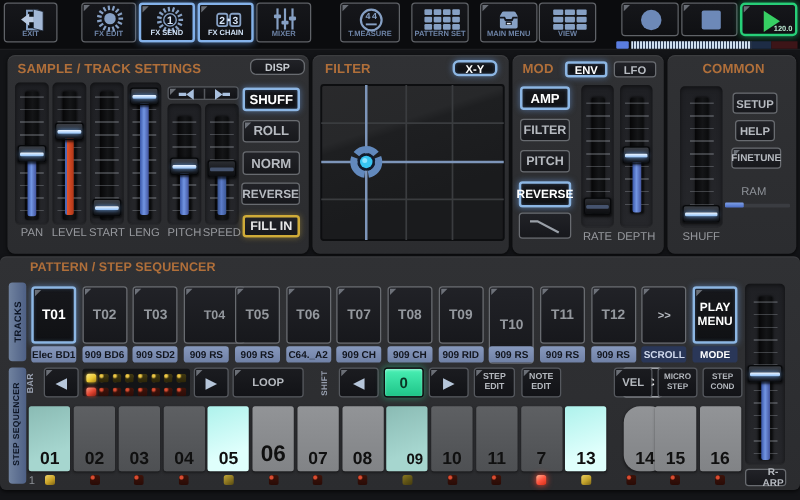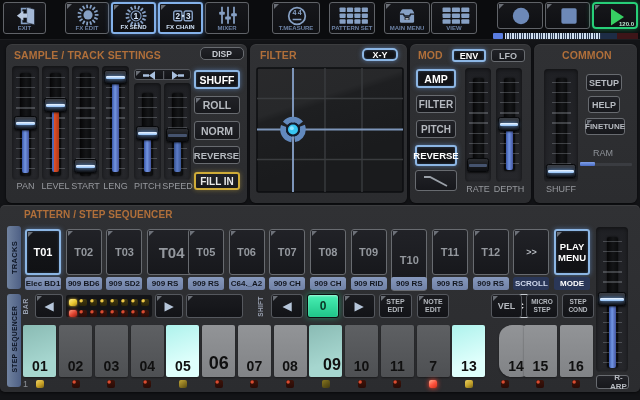--- a/index.html
+++ b/index.html
@@ -298,21 +298,21 @@
 <div class="" style="left:580px;top:161.5px;width:15px;height:4.5px;background:linear-gradient(#7fa0e8,#4a6cc4);border-radius:1px;"></div>
 <div class="panel" style="left:0px;top:205px;width:640px;height:187px;border-radius:5px;"></div>
 <span class="ptitle" style="left:24px;top:209px;font-size:10px;">PATTERN / STEP SEQUENCER</span>
 <div class="vtab" style="left:7px;top:226px;width:14px;height:63px;"></div>
 <span class="vtext" style="left:-10px;top:253px;width:48px;font-size:7.5px;text-align:center;">TRACKS</span>
 <div class="vtab" style="left:7px;top:294px;width:14px;height:93px;"></div>
 <span class="vtext" style="left:-19px;top:336px;width:66px;font-size:6.8px;text-align:center;">STEP SEQUENCER</span>
 <div class="btn on" style="left:25.0px;top:229px;width:36px;height:46px;font-size:11px;"><i class="fold"></i>T01</div>
 <div class="btn" style="left:65.7px;top:229px;width:36px;height:46px;font-size:11px;color:#94989e;"><i class="fold"></i>T02</div>
 <div class="btn" style="left:106.4px;top:229px;width:36px;height:46px;font-size:11px;color:#94989e;"><i class="fold"></i>T03</div>
-<div class="btn" style="left:147.1px;top:229px;width:49px;height:46px;font-size:15px;color:#94989e;"><i class="fold"></i>T04</div>
+<div class="btn" style="left:147.1px;top:229px;width:49px;height:46px;font-size:10px;color:#94989e;"><i class="fold"></i>T04</div>
 <div class="btn" style="left:187.8px;top:229px;width:36px;height:46px;font-size:11px;color:#94989e;"><i class="fold"></i>T05</div>
 <div class="btn" style="left:228.5px;top:229px;width:36px;height:46px;font-size:11px;color:#94989e;"><i class="fold"></i>T06</div>
 <div class="btn" style="left:269.2px;top:229px;width:36px;height:46px;font-size:11px;color:#94989e;"><i class="fold"></i>T07</div>
 <div class="btn" style="left:309.9px;top:229px;width:36px;height:46px;font-size:11px;color:#94989e;"><i class="fold"></i>T08</div>
 <div class="btn" style="left:350.6px;top:229px;width:36px;height:46px;font-size:11px;color:#94989e;"><i class="fold"></i>T09</div>
 <div class="btn" style="left:391.3px;top:229px;width:36px;height:62px;font-size:11px;color:#94989e;"><i class="fold"></i>T10</div>
 <div class="btn" style="left:432.0px;top:229px;width:36px;height:46px;font-size:11px;color:#94989e;"><i class="fold"></i>T11</div>
 <div class="btn" style="left:472.7px;top:229px;width:36px;height:46px;font-size:11px;color:#94989e;"><i class="fold"></i>T12</div>
 <div class="" style="left:25.0px;top:277px;width:36px;height:13px;background:linear-gradient(#8799bd,#7081a6);border-radius:2.5px;color:#12161f;font-size:8px;font-weight:bold;display:flex;align-items:center;justify-content:center;white-space:nowrap;">Elec BD1</div>
 <div class="" style="left:65.7px;top:277px;width:36px;height:13px;background:linear-gradient(#8799bd,#7081a6);border-radius:2.5px;color:#12161f;font-size:8px;font-weight:bold;display:flex;align-items:center;justify-content:center;white-space:nowrap;">909 BD6</div>
@@ -358,20 +358,21 @@
 <div class="led" style="left:130.8px;top:298.5px;width:7.5px;height:7.5px;background:radial-gradient(circle 2.2px at 27% 25%,#eec847 0 1.1px,rgba(0,0,0,0) 2.2px),linear-gradient(#413911,#2c2509);"></div>
 <div class="led" style="left:130.8px;top:309.5px;width:7.5px;height:7.5px;background:radial-gradient(circle 2.2px at 27% 25%,#da4c31 0 1.1px,rgba(0,0,0,0) 2.2px),linear-gradient(#41140b,#2c0c07);"></div>
 <div class="led" style="left:141.1px;top:298.5px;width:7.5px;height:7.5px;background:radial-gradient(circle 2.2px at 27% 25%,#eec847 0 1.1px,rgba(0,0,0,0) 2.2px),linear-gradient(#413911,#2c2509);"></div>
 <div class="led" style="left:141.1px;top:309.5px;width:7.5px;height:7.5px;background:radial-gradient(circle 2.2px at 27% 25%,#da4c31 0 1.1px,rgba(0,0,0,0) 2.2px),linear-gradient(#41140b,#2c0c07);"></div>
 <div class="tbtn" style="left:155px;top:294px;width:28px;height:24px;">
     <i class="fold"></i>
     <span style="left:0;top:0;width:100%;height:100%;display:flex;align-items:center;justify-content:center;color:#b6c6da;font-size:12px;">▶</span>
   </div>
 <div class="tbtn" style="left:186px;top:294px;width:57px;height:24px;">
     <i class="fold"></i>
+    <span style="left:0;top:0;width:100%;height:100%;display:flex;align-items:center;justify-content:center;color:#b4b8be;font-size:9px;font-weight:bold;">LOOP</span>
   </div>
 <span class="vtext" style="left:240px;top:303px;width:40px;font-size:6.5px;color:#9aa2b2;text-align:center;">SHIFT</span>
 <div class="tbtn" style="left:271px;top:294px;width:32px;height:24px;">
     <i class="fold"></i>
     <span style="left:0;top:0;width:100%;height:100%;display:flex;align-items:center;justify-content:center;color:#b6c6da;font-size:12px;">◀</span>
   </div>
 <div class="" style="left:307px;top:294px;width:32px;height:24px;background:linear-gradient(#49f0b4,#1fc488);border:1px solid #0c0e10;border-radius:3px;box-shadow:0 0 6px rgba(40,220,150,.5),inset 0 1px 2px rgba(255,255,255,.5);color:#0a3524;font-size:12px;font-weight:bold;display:flex;align-items:center;justify-content:center;">0</div>
 <div class="tbtn" style="left:343px;top:294px;width:32px;height:24px;">
     <i class="fold"></i>
     <span style="left:0;top:0;width:100%;height:100%;display:flex;align-items:center;justify-content:center;color:#b6c6da;font-size:12px;">▶</span>
@@ -400,21 +401,21 @@
 <div class="" style="left:202.2px;top:325px;width:33px;height:52px;background:linear-gradient(#929497,#818386);border-radius:2px;box-shadow:0 1px 2px rgba(0,0,0,.4);">
     <span style="left:0;bottom:3.5px;width:100%;text-align:center;font-size:18px;font-weight:bold;color:#101010;">06</span>
   </div>
 <div class="" style="left:237.9px;top:325px;width:33px;height:52px;background:linear-gradient(#929497,#818386);border-radius:2px;box-shadow:0 1px 2px rgba(0,0,0,.4);">
     <span style="left:0;bottom:3.5px;width:100%;text-align:center;font-size:14px;font-weight:bold;color:#101010;">07</span>
   </div>
 <div class="" style="left:273.6px;top:325px;width:33px;height:52px;background:linear-gradient(#929497,#818386);border-radius:2px;box-shadow:0 1px 2px rgba(0,0,0,.4);">
     <span style="left:0;bottom:3.5px;width:100%;text-align:center;font-size:14px;font-weight:bold;color:#101010;">08</span>
   </div>
 <div class="" style="left:309.4px;top:325px;width:33px;height:52px;background:linear-gradient(160deg,#8abbb4,#a6d6cf 70%);border-radius:2px;box-shadow:0 1px 2px rgba(0,0,0,.4);">
-    <span style="left:0;bottom:3.5px;width:100%;text-align:center;font-size:16px;font-weight:bold;color:#101010;padding-left:12px;">09</span>
+    <span style="left:0;bottom:3.5px;width:100%;text-align:center;font-size:12px;font-weight:bold;color:#101010;padding-left:12px;">09</span>
   </div>
 <div class="" style="left:345.1px;top:325px;width:33px;height:52px;background:linear-gradient(#5e6063,#4e5053);border-radius:2px;box-shadow:0 1px 2px rgba(0,0,0,.4);">
     <span style="left:0;bottom:3.5px;width:100%;text-align:center;font-size:14px;font-weight:bold;color:#101010;">10</span>
   </div>
 <div class="" style="left:380.9px;top:325px;width:33px;height:52px;background:linear-gradient(#5e6063,#4e5053);border-radius:2px;box-shadow:0 1px 2px rgba(0,0,0,.4);">
     <span style="left:0;bottom:3.5px;width:100%;text-align:center;font-size:14px;font-weight:bold;color:#101010;">11</span>
   </div>
 <div class="" style="left:416.6px;top:325px;width:33px;height:52px;background:linear-gradient(#5e6063,#4e5053);border-radius:2px;box-shadow:0 1px 2px rgba(0,0,0,.4);">
     <span style="left:0;bottom:3.5px;width:100%;text-align:center;font-size:14px;font-weight:bold;color:#101010;">7</span>
   </div>

